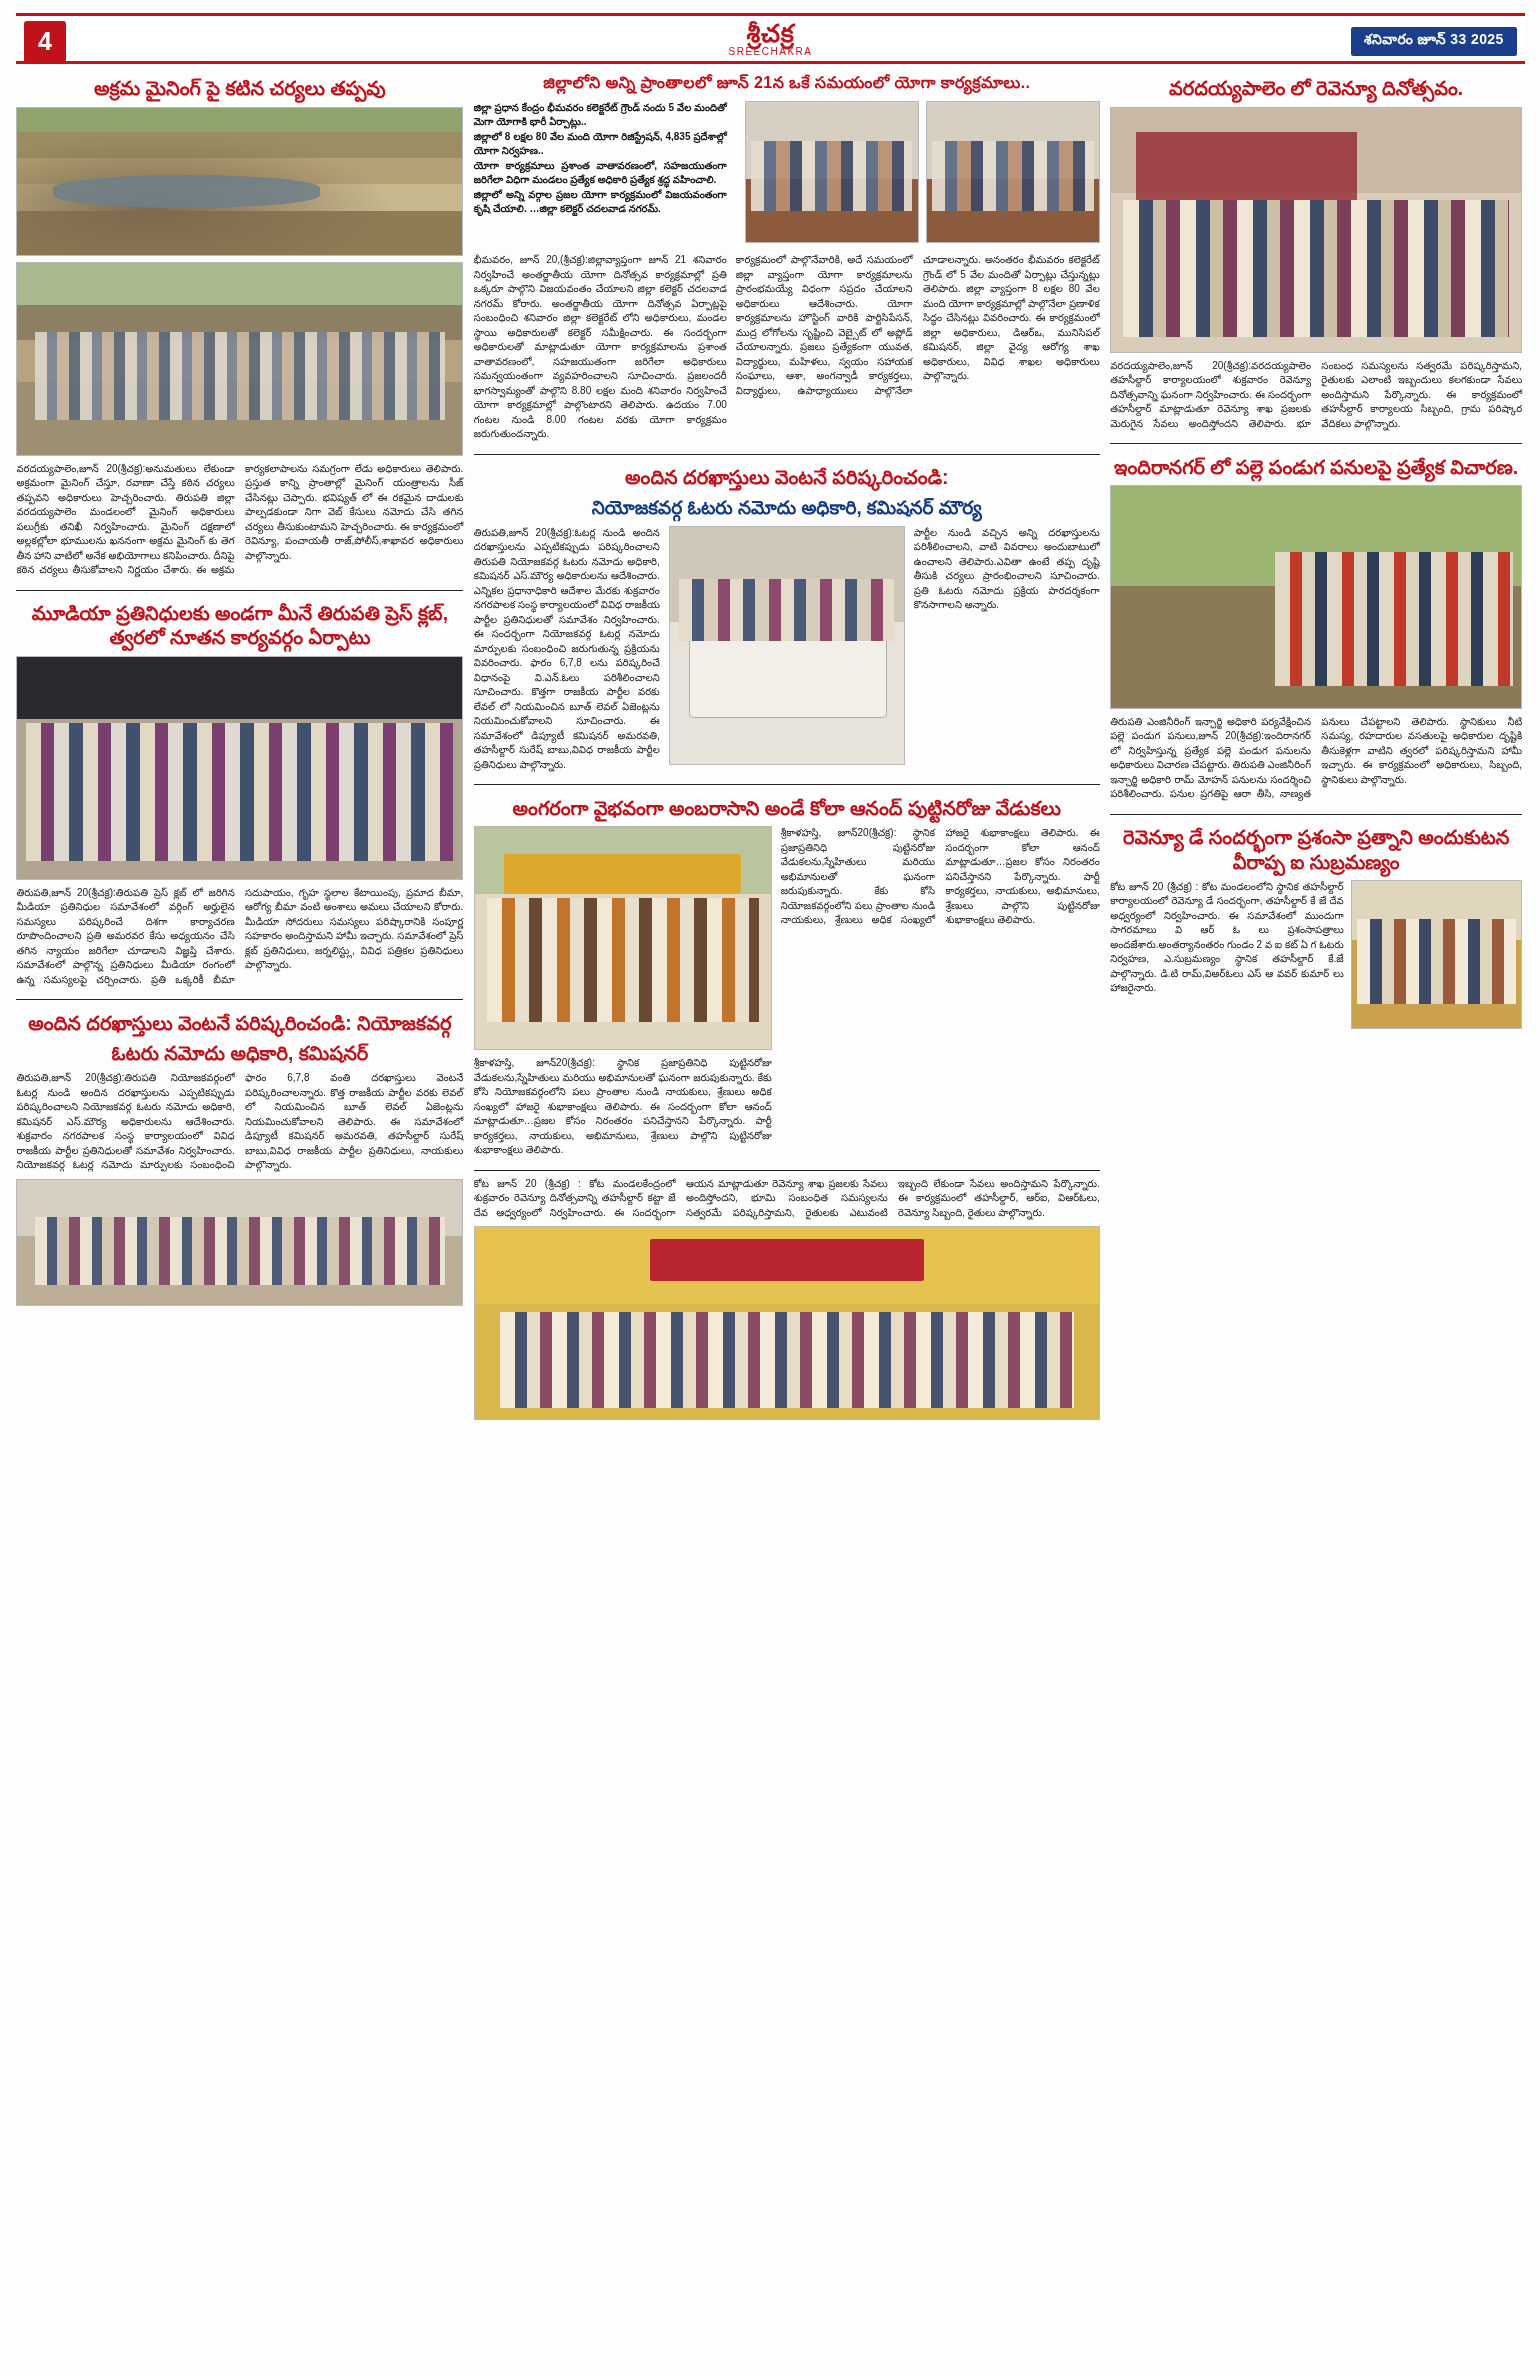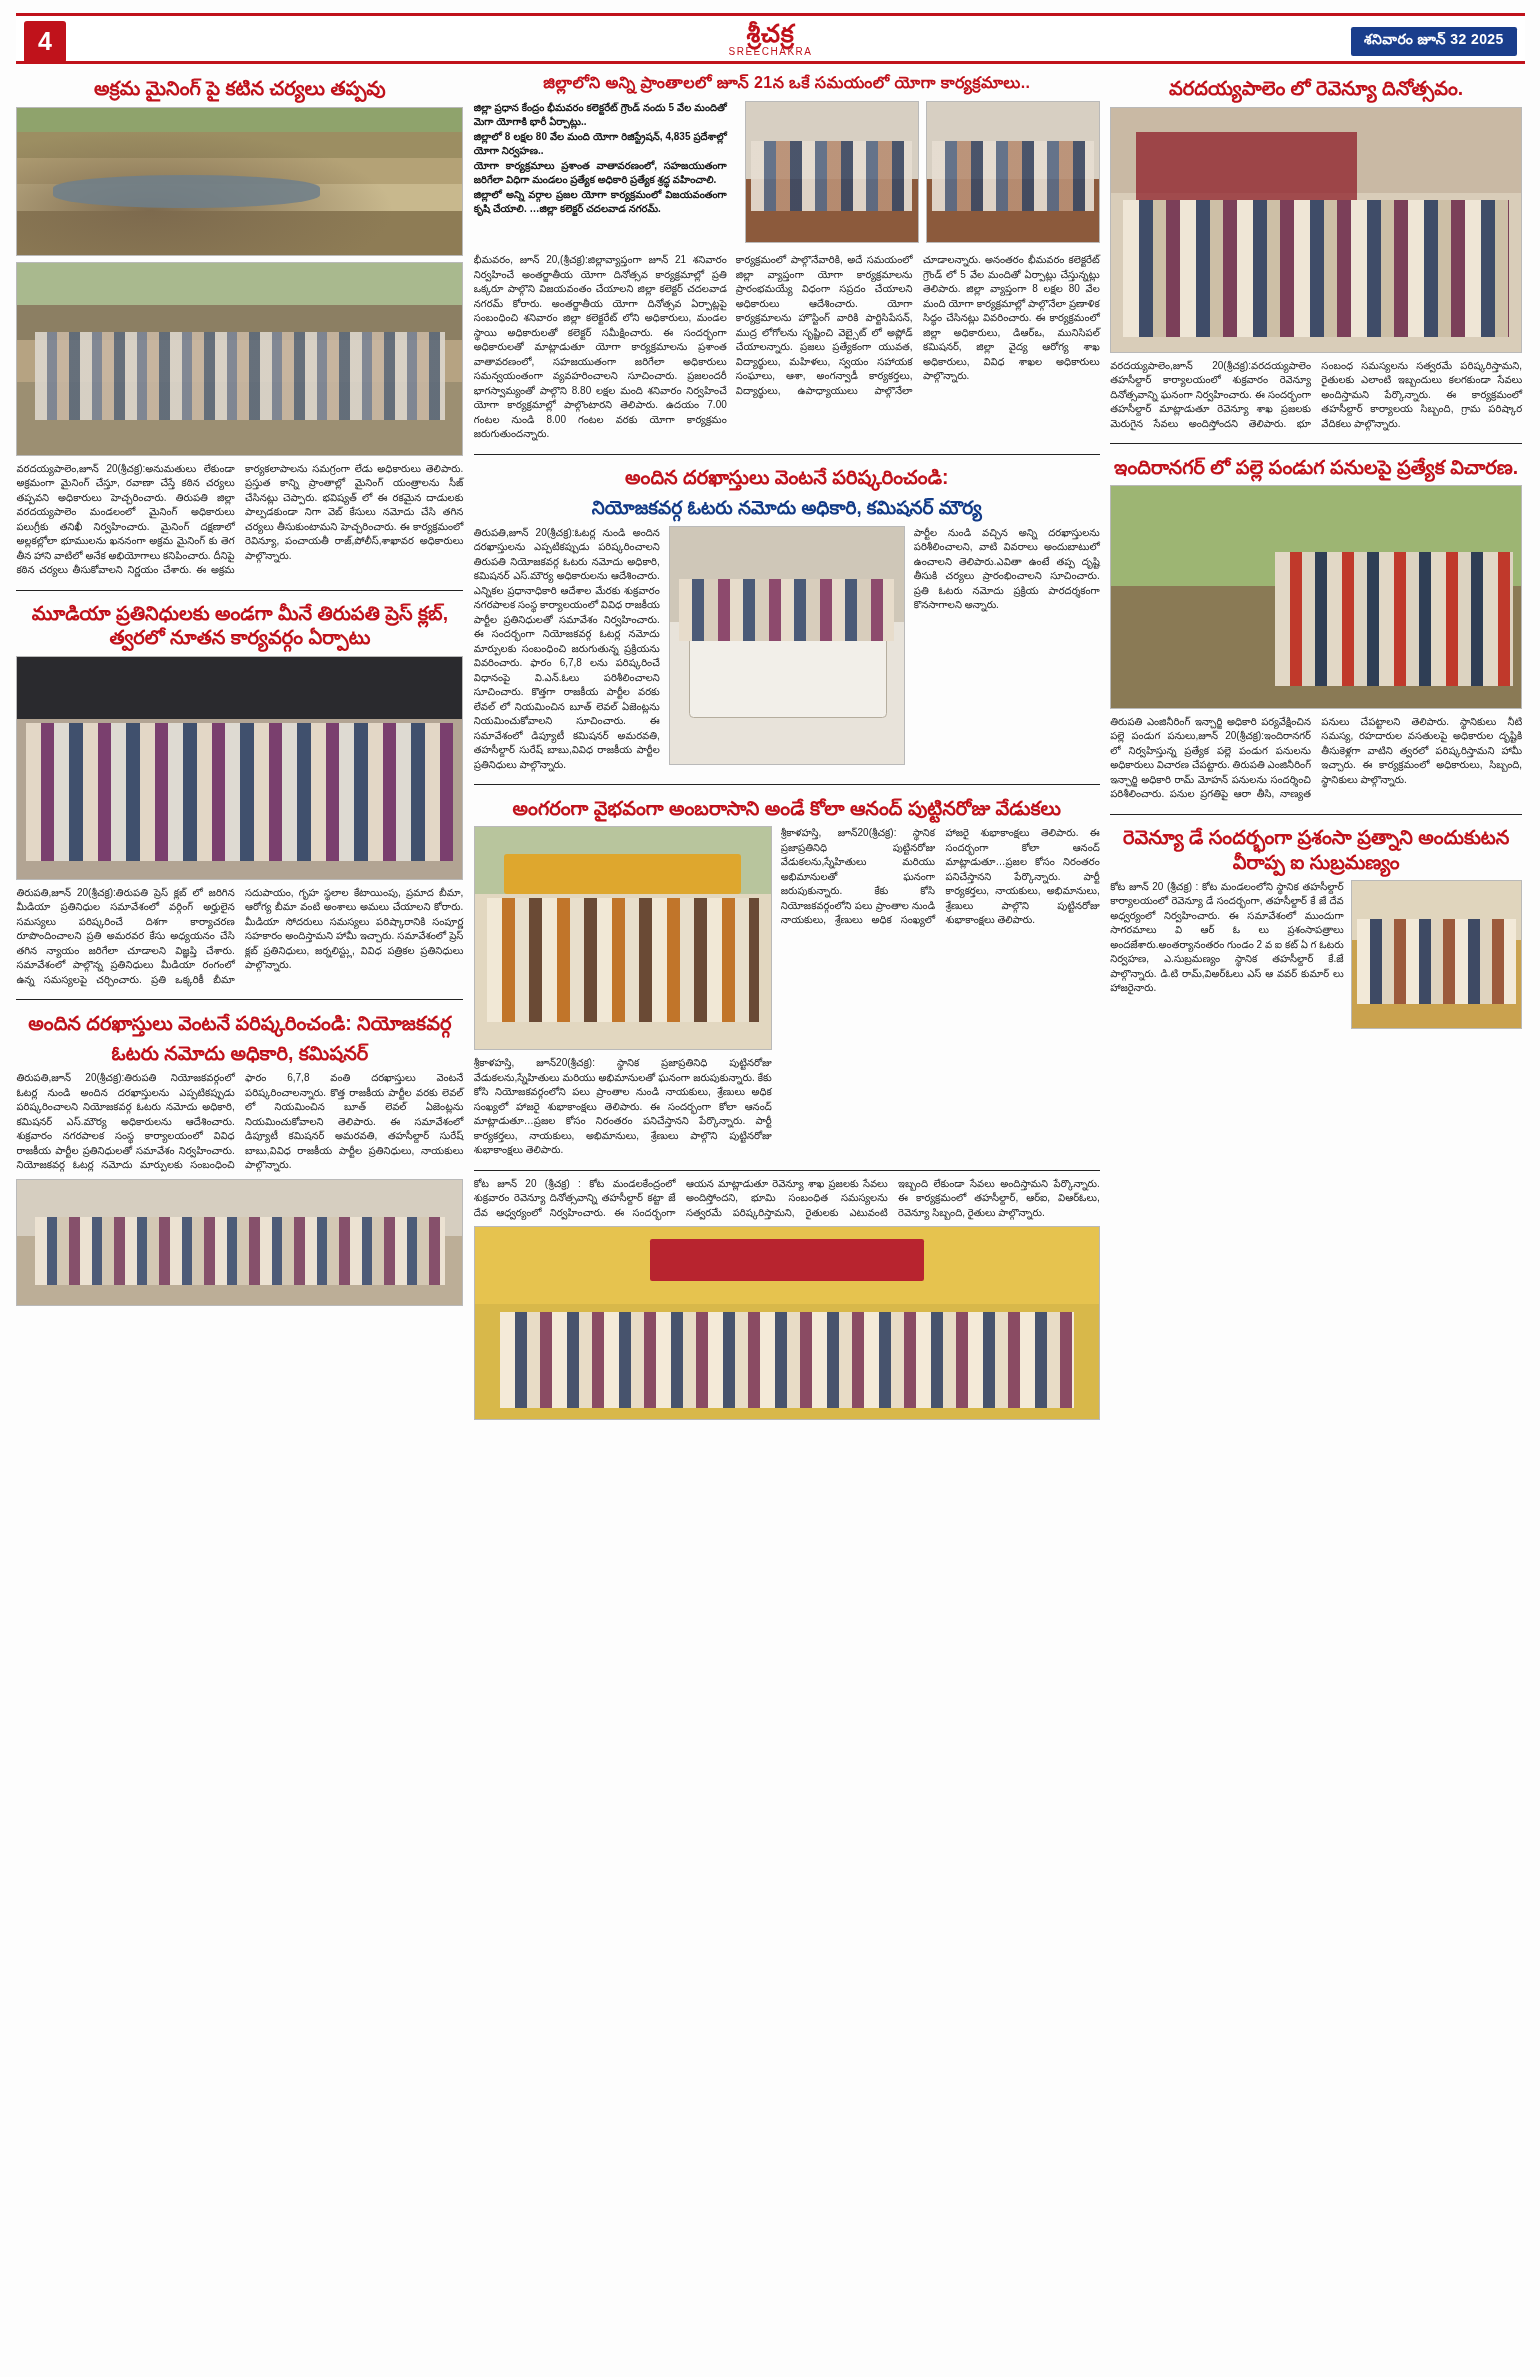--- a/index.html
+++ b/index.html
@@ -227,21 +227,21 @@
 <body>
 
 <div class="page">
 
   <div class="masthead">
     <div class="page-num">4</div>
     <div class="logo-wrap">
       <div class="logo-main">శ్రీచక్ర</div>
       <div class="logo-sub">SREECHAKRA</div>
     </div>
-    <div class="date-badge">శనివారం  జూన్  32 2025</div>
+    <div class="date-badge">శనివారం  జూన్  33 2025</div>
   </div>
 
   <div class="grid">
 
     <div class="col">
 
       <div class="section">
         <div class="headline-red">అక్రమ మైనింగ్ పై కటిన చర్యలు తప్పవు</div>
         <div class="photo ph-quarry"></div>
         <div class="photo ph-crowd"></div>

